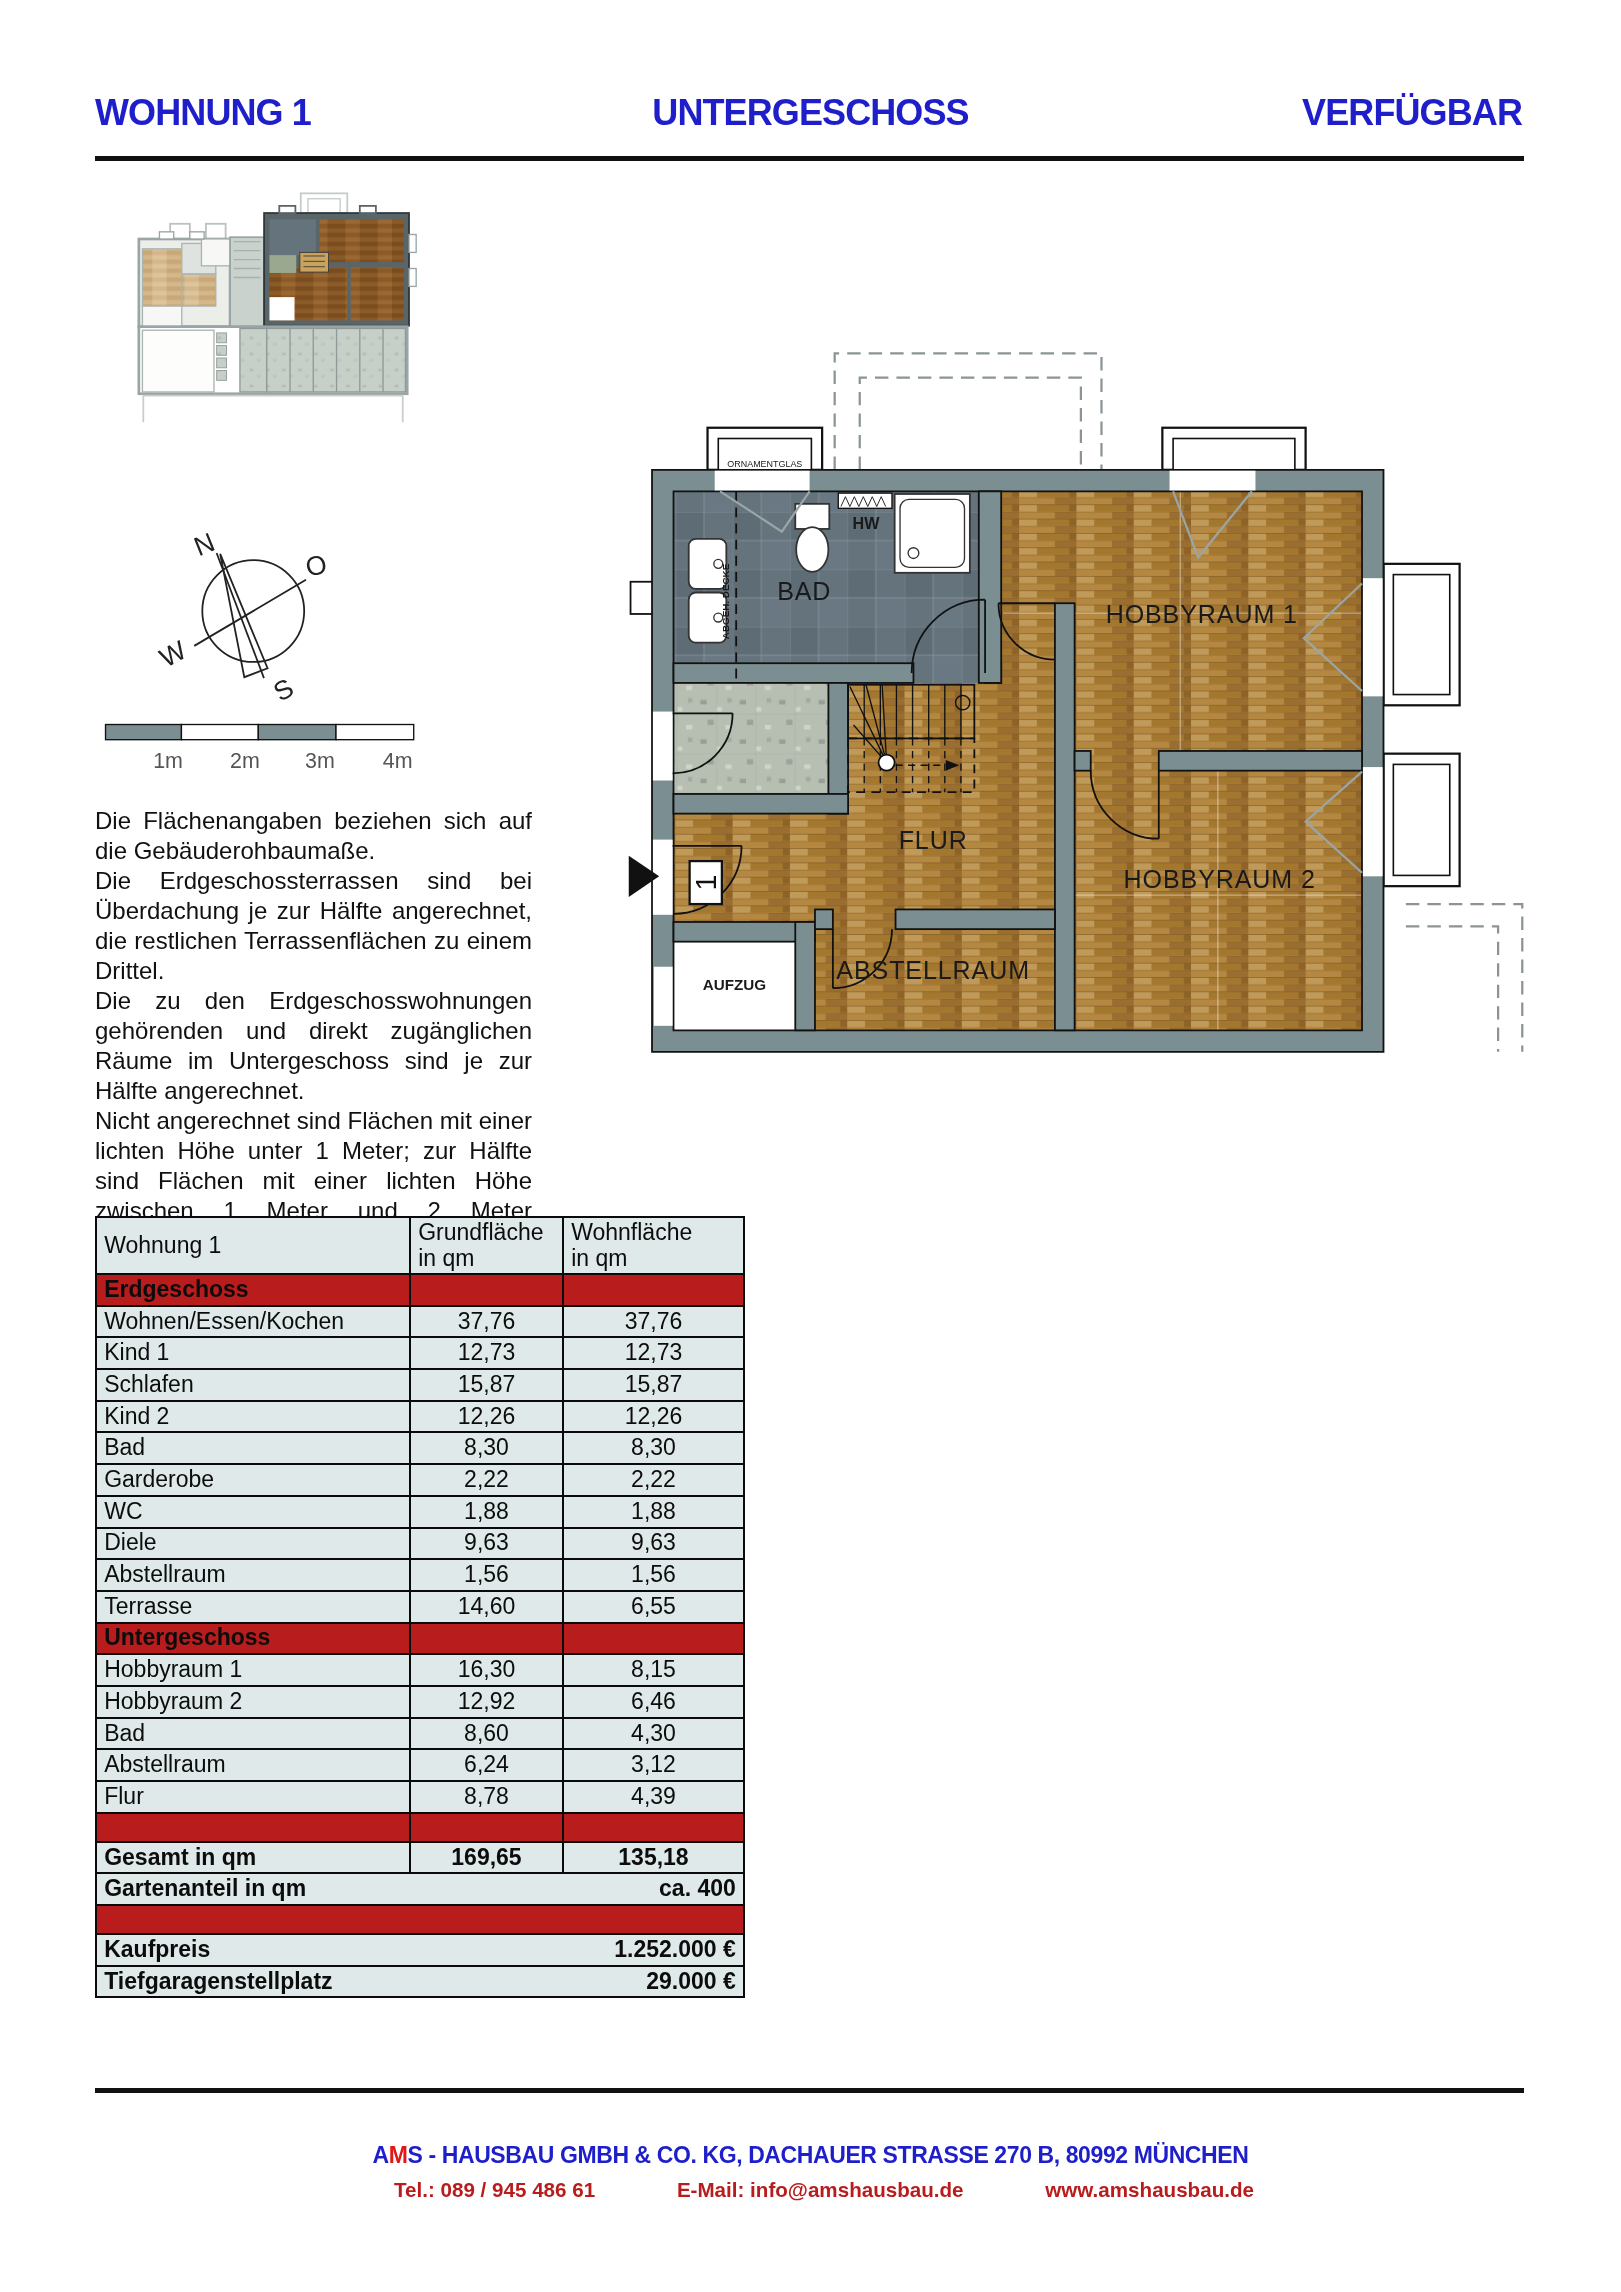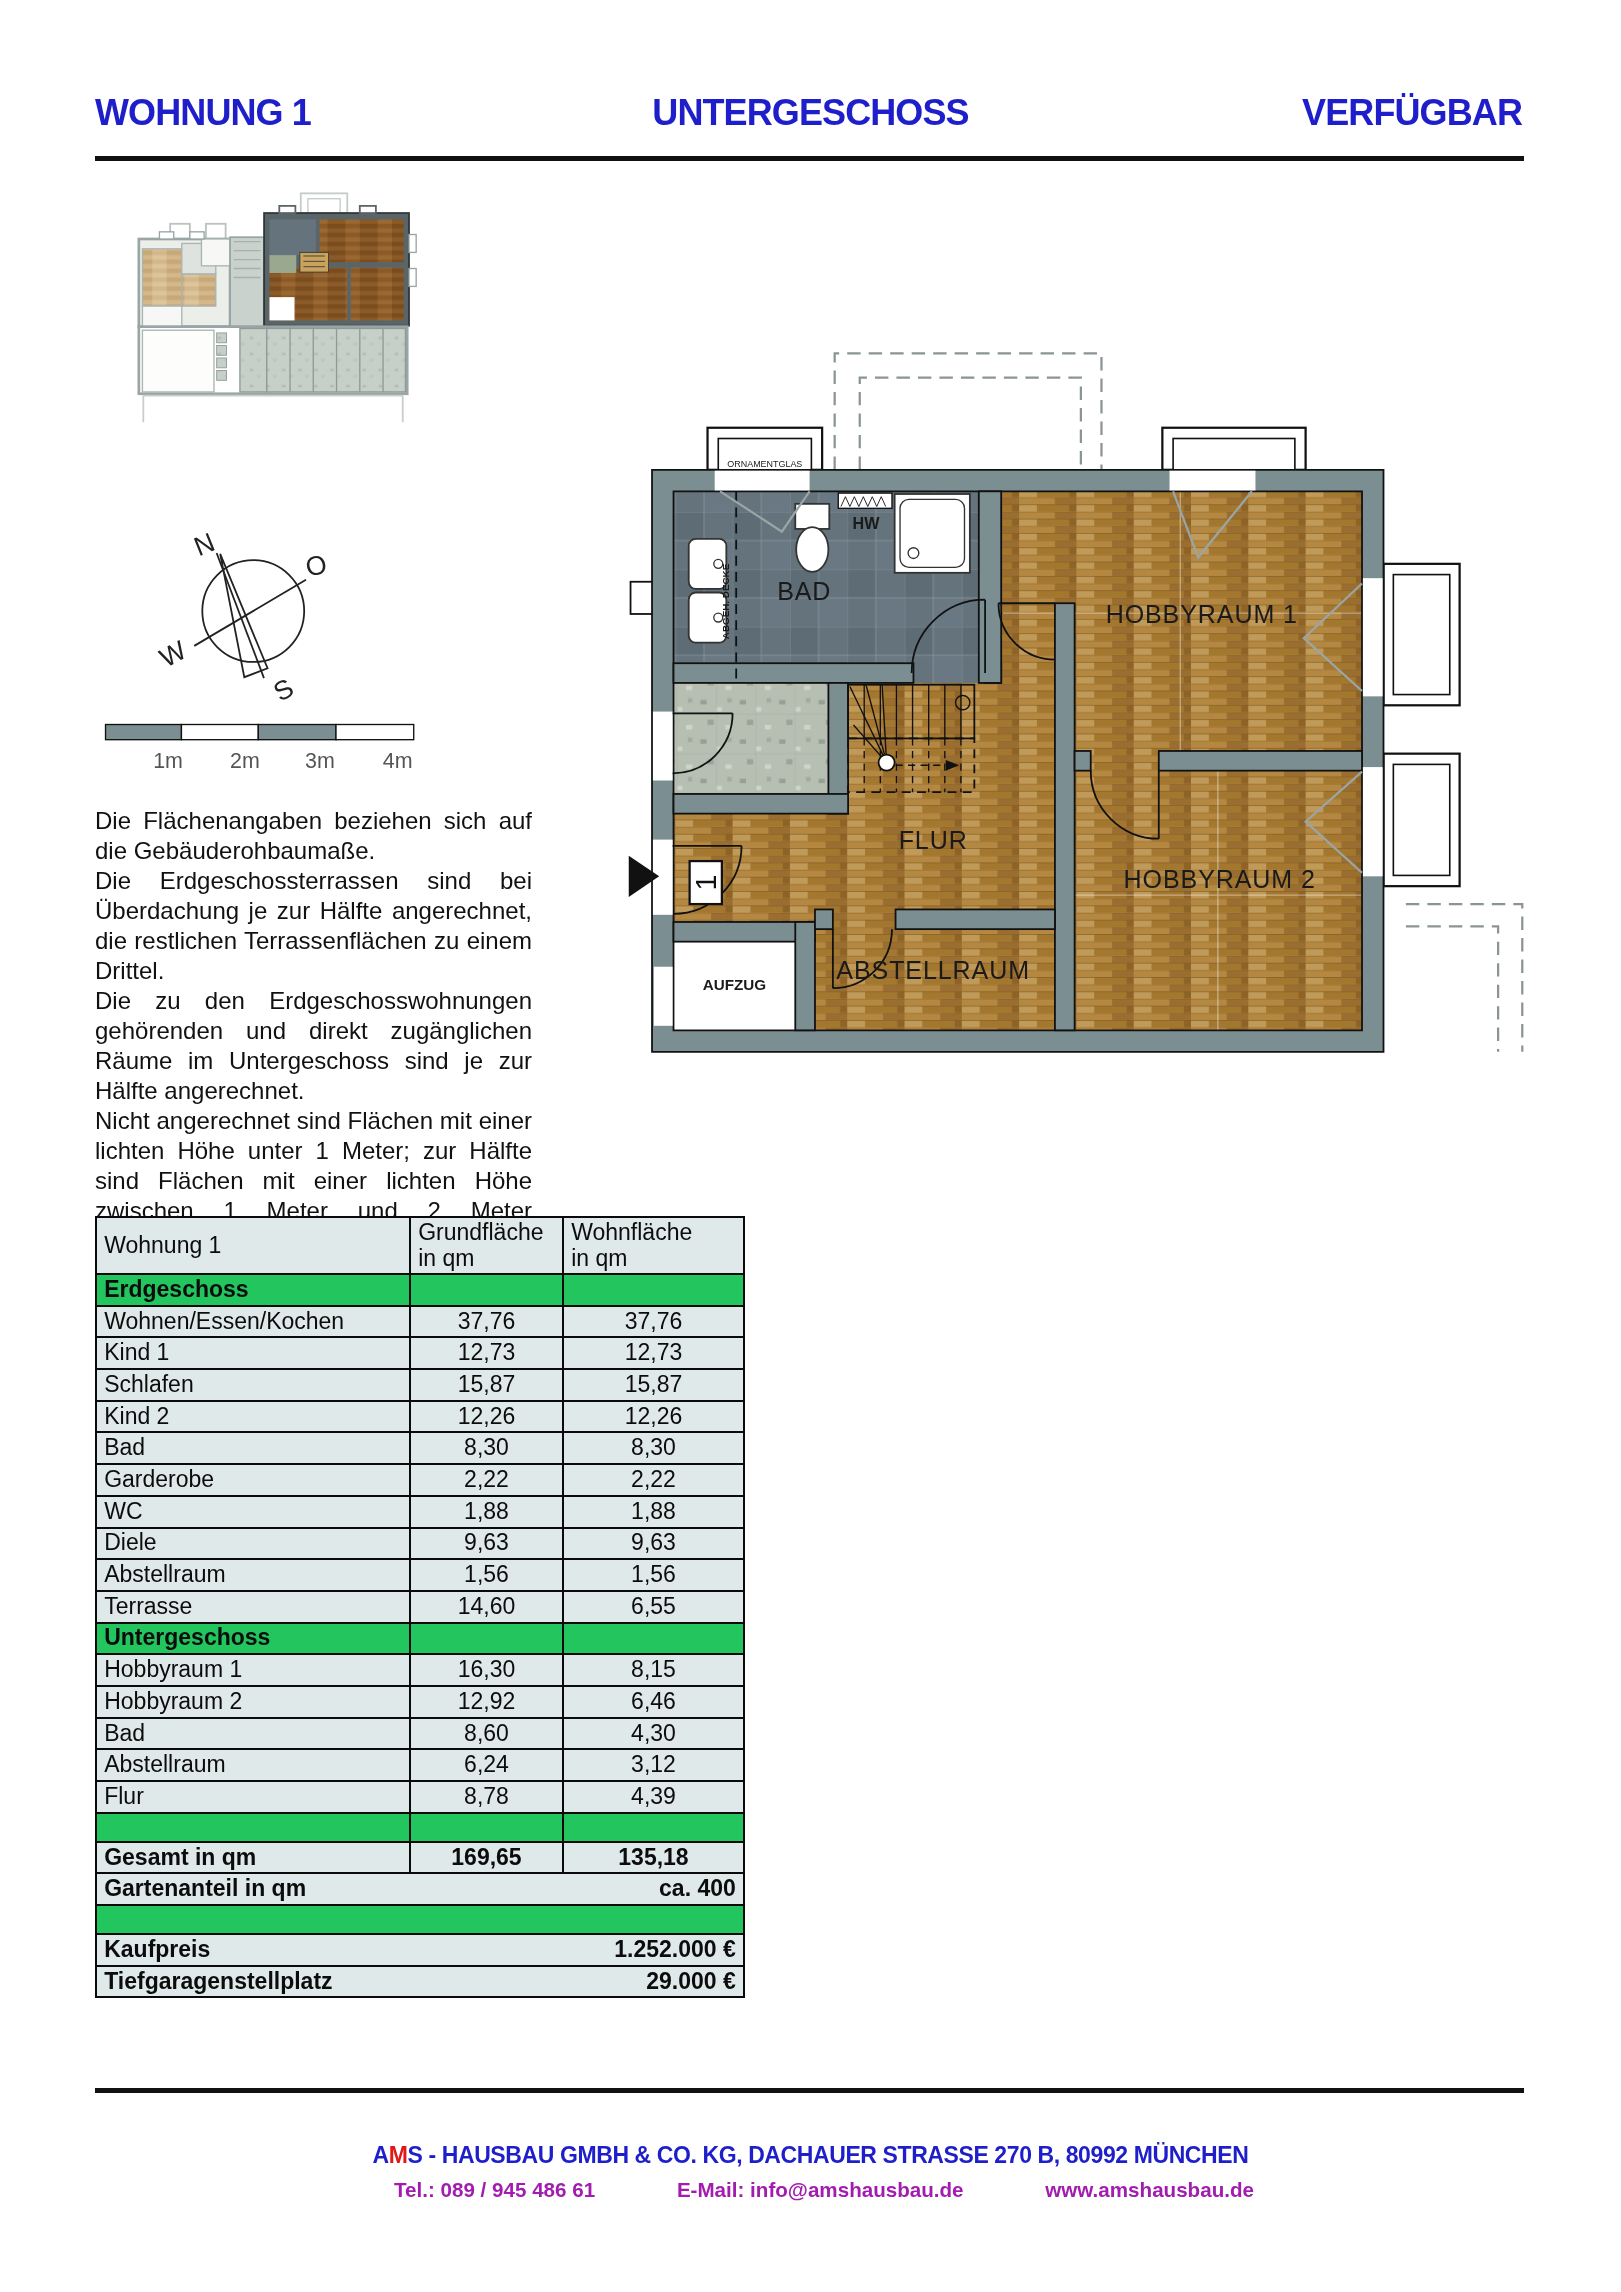--- a/index.html
+++ b/index.html
@@ -24,34 +24,34 @@
 
   
   .area-table { position:absolute; left:95px; top:1216px; width:648px;
     border-collapse:collapse; table-layout:fixed; font-size:23px; color:#0c0c0c; }
   .area-table col.c1 { width:314px; } .area-table col.c2 { width:153px; } .area-table col.c3 { width:181px; }
   .area-table td { border:2.7px solid #0a0a0a; background:#dfe9e9; padding:0.9px 7.2px 1.8px 7.2px;
     height:29px; overflow:hidden; white-space:nowrap; }
   .area-table tr.hdr td { height:57px; vertical-align:middle; }
   .area-table td.center { text-align:left; white-space:pre-line; line-height:26px; }
   .area-table td.num { text-align:center; }
-  .area-table tr.section td { background:#22c55e; font-weight:bold; }
+  .area-table tr.section td { background:#b91c1c; font-weight:bold; }
   .area-table tr.bold td { font-weight:bold; }
   .area-table td.spanrow { }
   .spanwrap { display:flex; justify-content:space-between; align-items:center; font-weight:bold; }
 
   
   .ftr-rule { position:absolute; left:95px; top:2088px; width:1429px; height:4.5px; background:#111; }
   .ftr-line1 { position:absolute; left:0; right:0; top:2101px; text-align:center;
     font-size:23px; font-weight:bold; color:#1e1ecb; letter-spacing:-0.4px; }
   .ftr-line2 { position:absolute; left:0; right:0; top:2142px; text-align:center;
     font-size:23px; font-weight:bold; color:#1e1ecb; letter-spacing:-0.4px; }
   .ftr-line2 .red { color:#e01818; }
   .ftr-contact { position:absolute; left:394px; top:2178px; width:860px; display:flex;
-    justify-content:space-between; font-size:20.6px; font-weight:bold; color:#a21caf; }
+    justify-content:space-between; font-size:20.6px; font-weight:bold; color:#b91c1c; }
 
   
   .svg-abs { position:absolute; }
   svg text { font-family:"Liberation Sans", sans-serif; }
 </style>
 </head>
 <body>
 
 <div class="page">
 

